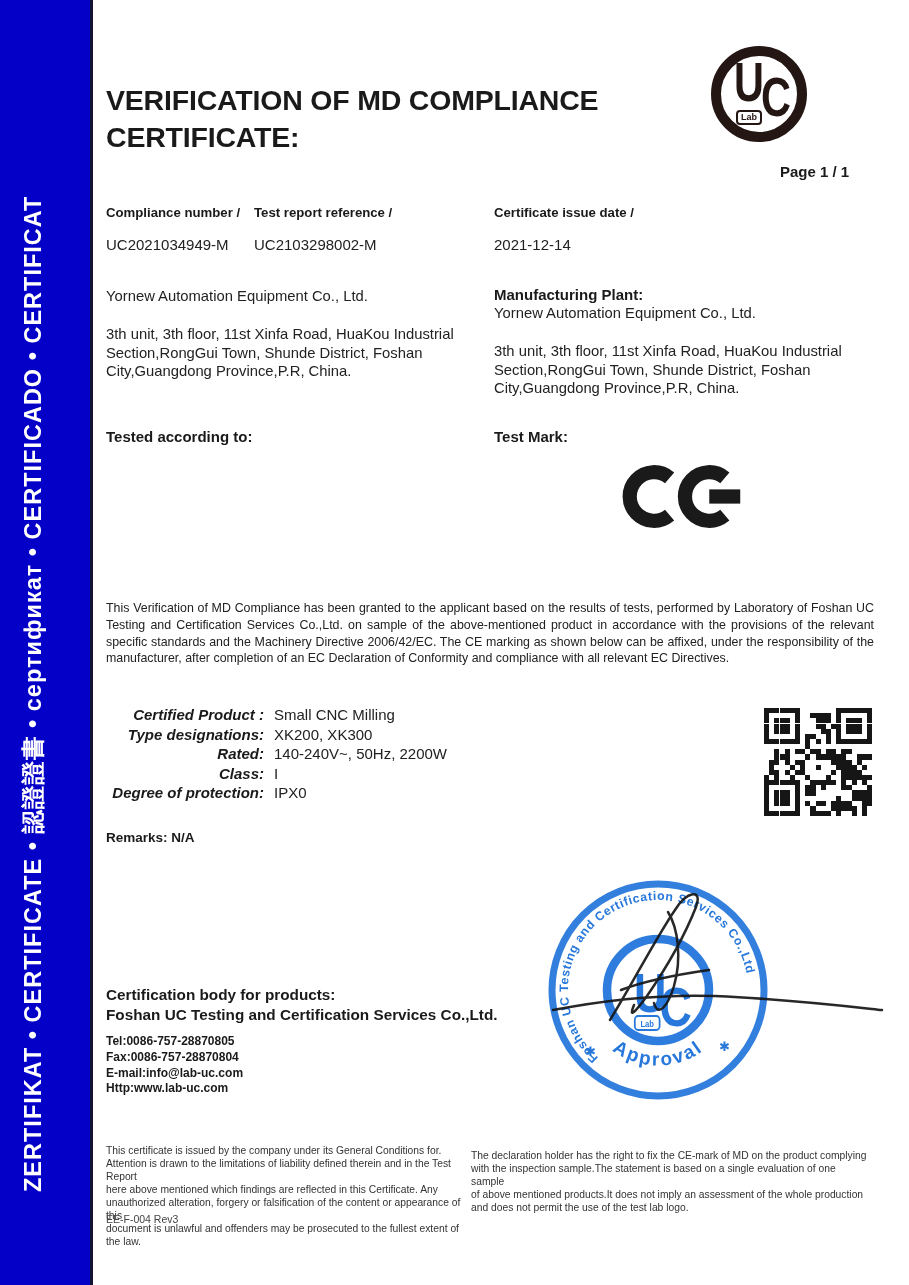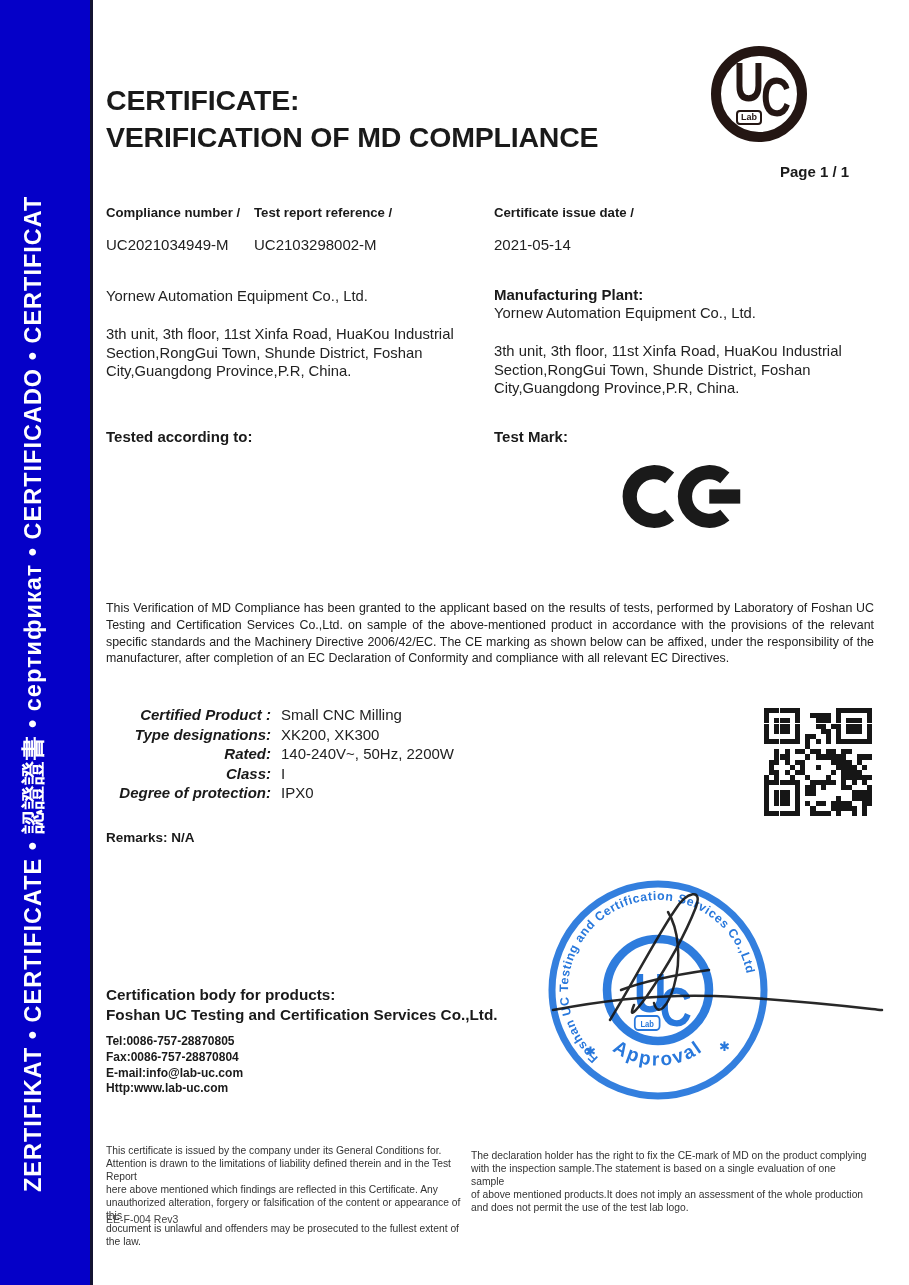--- a/index.html
+++ b/index.html
@@ -36,21 +36,21 @@
   .pre{white-space:pre-line;}
   
   .tested-head{position:absolute;left:106px;top:428px;}
   .mark-head{position:absolute;left:494px;top:428px;}
   .standards{position:absolute;left:106px;top:479px;font-size:15px;line-height:20px;}
   .ce{position:absolute;left:622px;top:458px;}
   
   .statement{position:absolute;left:106px;top:600px;width:768px;font-size:12.4px;
              line-height:16.8px;text-align:justify;color:#222;}
   
-  .spec{position:absolute;left:106px;top:705px;width:430px;margin-left:7px;}
+  .spec{position:absolute;left:106px;top:705px;width:430px;}
   .spec .row{display:flex;line-height:19.5px;font-size:15px;}
   .spec .lbl{width:158px;text-align:right;font-weight:bold;font-style:italic;color:#1a1a1a;}
   .spec .val{margin-left:10px;color:#222;}
   .remarks{position:absolute;left:106px;top:830px;font-size:13.5px;font-weight:bold;color:#1a1a1a;}
   
   .qr{position:absolute;left:764px;top:708px;width:108px;height:108px;background:#fff;}
   .qr i{position:absolute;width:5.2px;height:5.2px;background:#161616;}
   
   .certbody{position:absolute;left:106px;top:985px;font-size:15.3px;font-weight:bold;
             line-height:19.5px;color:#1a1a1a;}
@@ -69,39 +69,39 @@
 </head>
 <body>
 
 <div class="page">
 
   <div class="sidebar">
     <div class="sidebar-text">ZERTIFIKAT • CERTIFICATE • 認證證書 • сертификат • CERTIFICADO • CERTIFICAT</div>
   </div>
 
   <div class="title">
+    <div>VERIFICATION OF MD COMPLIANCE</div>
     <div>CERTIFICATE:</div>
-    <div>VERIFICATION OF MD COMPLIANCE</div>
   </div>
 
   <div class="uclogo">
     <div class="ring"></div>
     <span class="u">U</span>
     <span class="c">C</span>
     <span class="lab">Lab</span>
   </div>
 
   <div class="pagenum">Page  1 / 1</div>
 
   <div class="meta-label c1">Compliance number /</div>
   <div class="meta-label c2">Test report reference /</div>
   <div class="meta-label c3">Certificate issue date /</div>
   <div class="meta-value c1">UC2021034949-M</div>
   <div class="meta-value c2">UC2103298002-M</div>
-  <div class="meta-value c3">2021-05-14</div>
+  <div class="meta-value c3">2021-12-14</div>
 
   <div class="holder">
     <div class="company">Yornew Automation Equipment Co., Ltd.</div>
     <div class="address pre">3th unit, 3th floor, 11st Xinfa Road, HuaKou Industrial
 Section,RongGui Town, Shunde District, Foshan
 City,Guangdong Province,P.R, China.</div>
   </div>
 
   <div class="plant">
     <div class="sec-head">Manufacturing Plant:</div>

